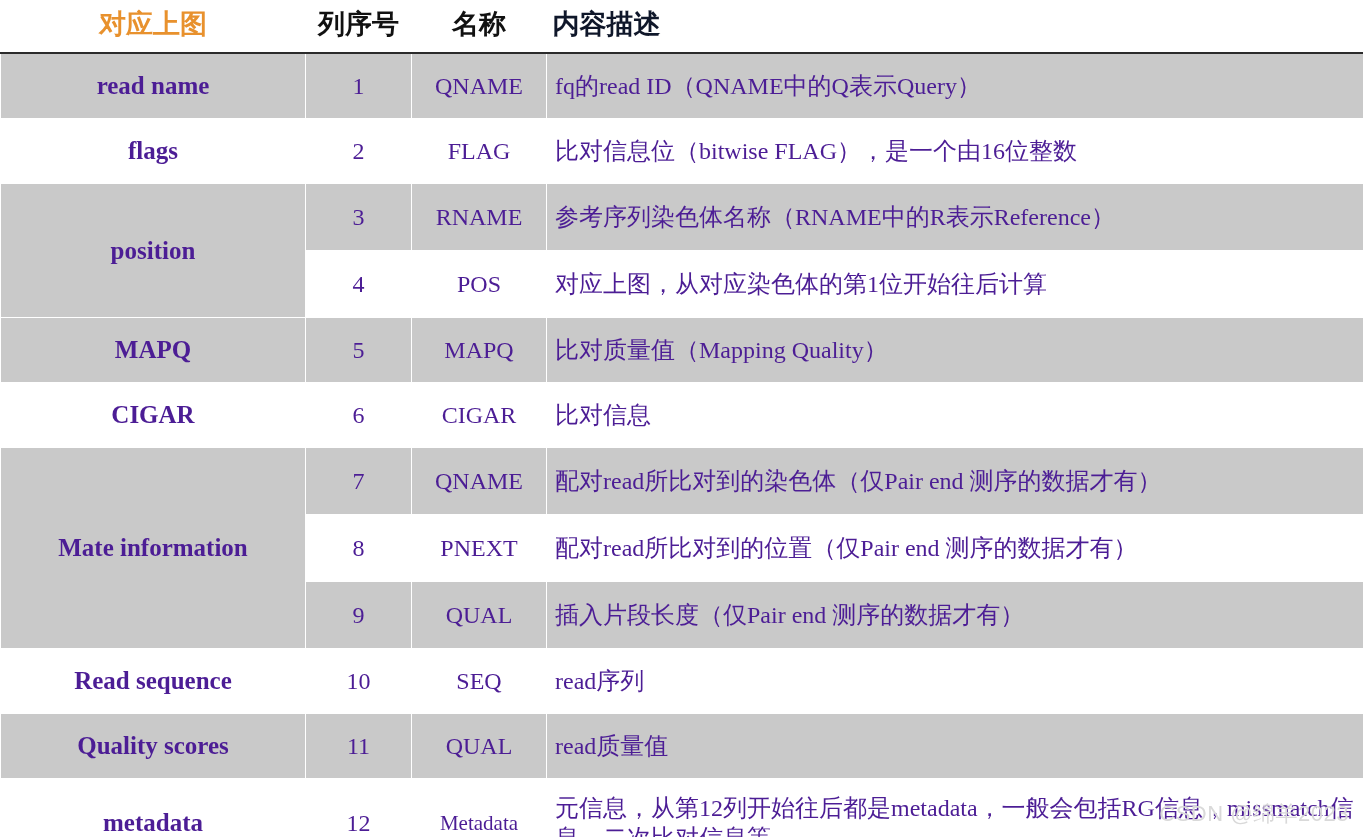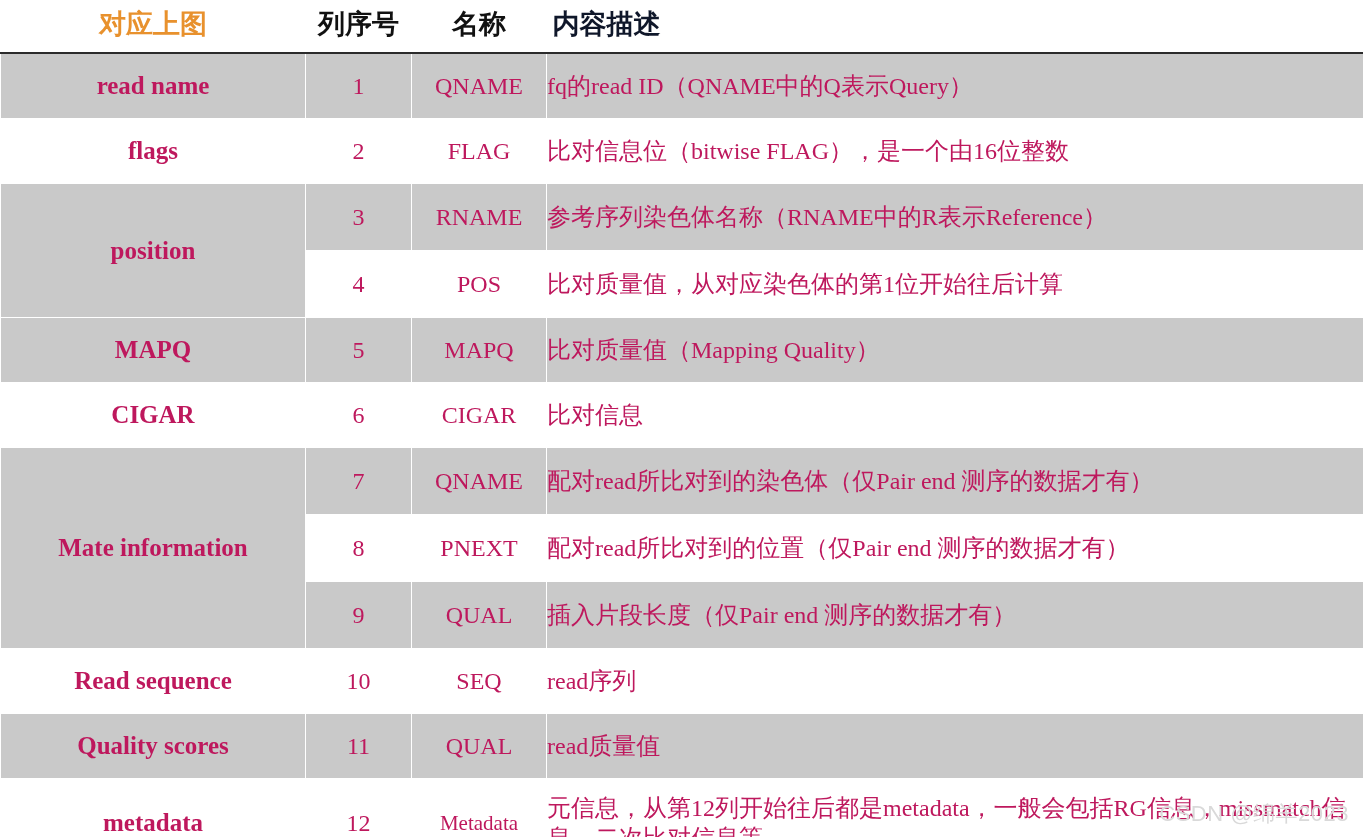--- a/index.html
+++ b/index.html
@@ -40,21 +40,21 @@
     text-align: center;
     font-size: 27px;
   }
   thead th.h-index { text-align: center; color: #111; }
   thead th.h-name  { text-align: center; color: #111; }
   thead th.h-desc  { text-align: left; color: #0f172a; padding-left: 6px; }
 
   tbody td {
     border: 1px solid #ffffff;
     font-size: 24px;
-    color: #be185d;
+    color: #4c1d95;
     vertical-align: middle;
     padding: 4px 0;
   }
   tbody tr.shaded td { background: #c9c9c9; }
   tbody tr.plain td  { background: #ffffff; }
 
   td.group {
     text-align: center;
     font-weight: bold;
     font-size: 25px;
@@ -62,21 +62,21 @@
   td.index {
     text-align: center;
     font-size: 24px;
   }
   td.name {
     text-align: center;
     font-size: 24px;
   }
   td.desc {
     text-align: left;
-    padding-left: 0;
+    padding-left: 8px;
     padding-right: 8px;
     font-size: 24px;
     line-height: 1.25;
     margin-left: 9px;
   }
   td.name.small { font-size: 21px; }
   tr.row-h56 td { height: 56px; }
   tr.row-h58 td { height: 58px; }
   tr.row-h80 td { height: 80px; }
 
@@ -129,21 +129,21 @@
     <tr class="shaded row-h58">
       <td class="group" rowspan="2">position</td>
       <td class="index">3</td>
       <td class="name">RNAME</td>
       <td class="desc">参考序列染色体名称（RNAME中的R表示Reference）</td>
     </tr>
 
     <tr class="shaded row-h58">
       <td class="index" style="background:#ffffff;">4</td>
       <td class="name" style="background:#ffffff;">POS</td>
-      <td class="desc" style="background:#ffffff;">比对质量值，从对应染色体的第1位开始往后计算</td>
+      <td class="desc" style="background:#ffffff;">对应上图，从对应染色体的第1位开始往后计算</td>
     </tr>
 
     <tr class="shaded row-h56">
       <td class="group">MAPQ</td>
       <td class="index">5</td>
       <td class="name">MAPQ</td>
       <td class="desc">比对质量值（Mapping Quality）</td>
     </tr>
 
     <tr class="plain row-h56">

